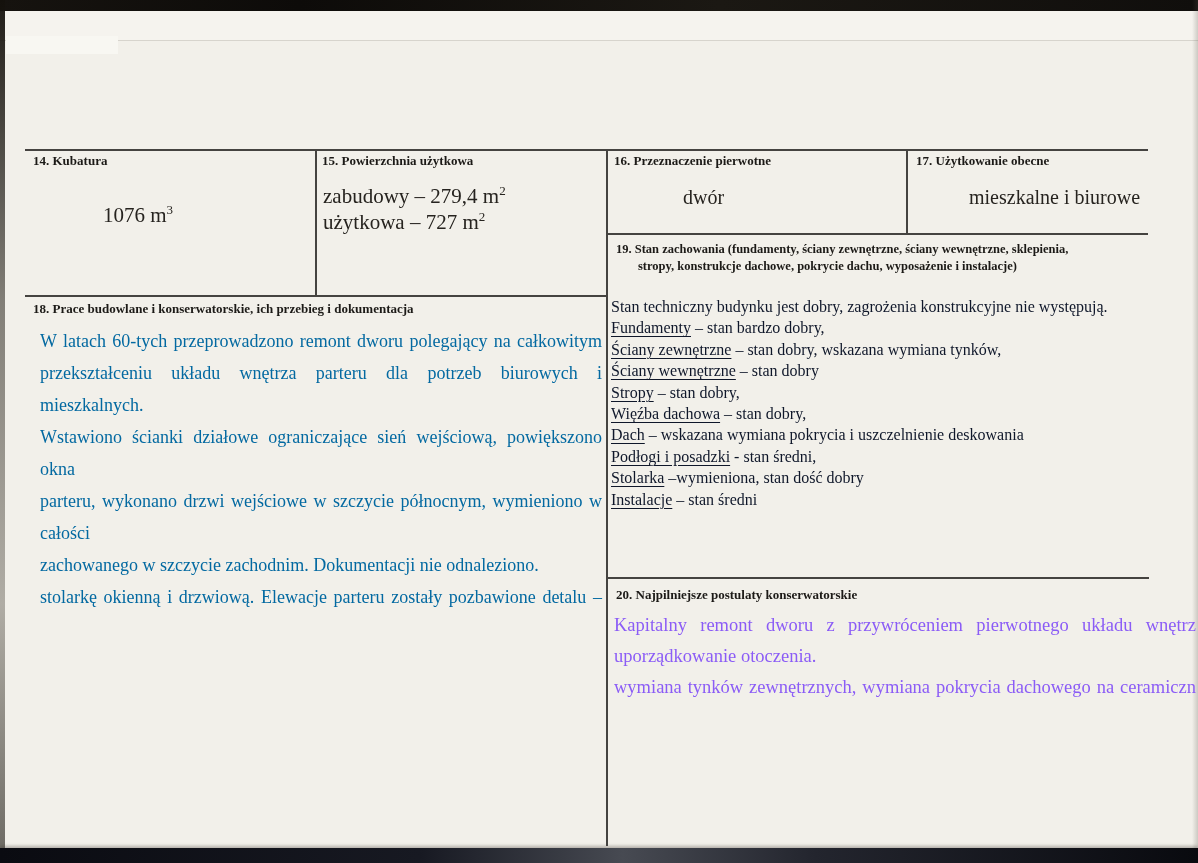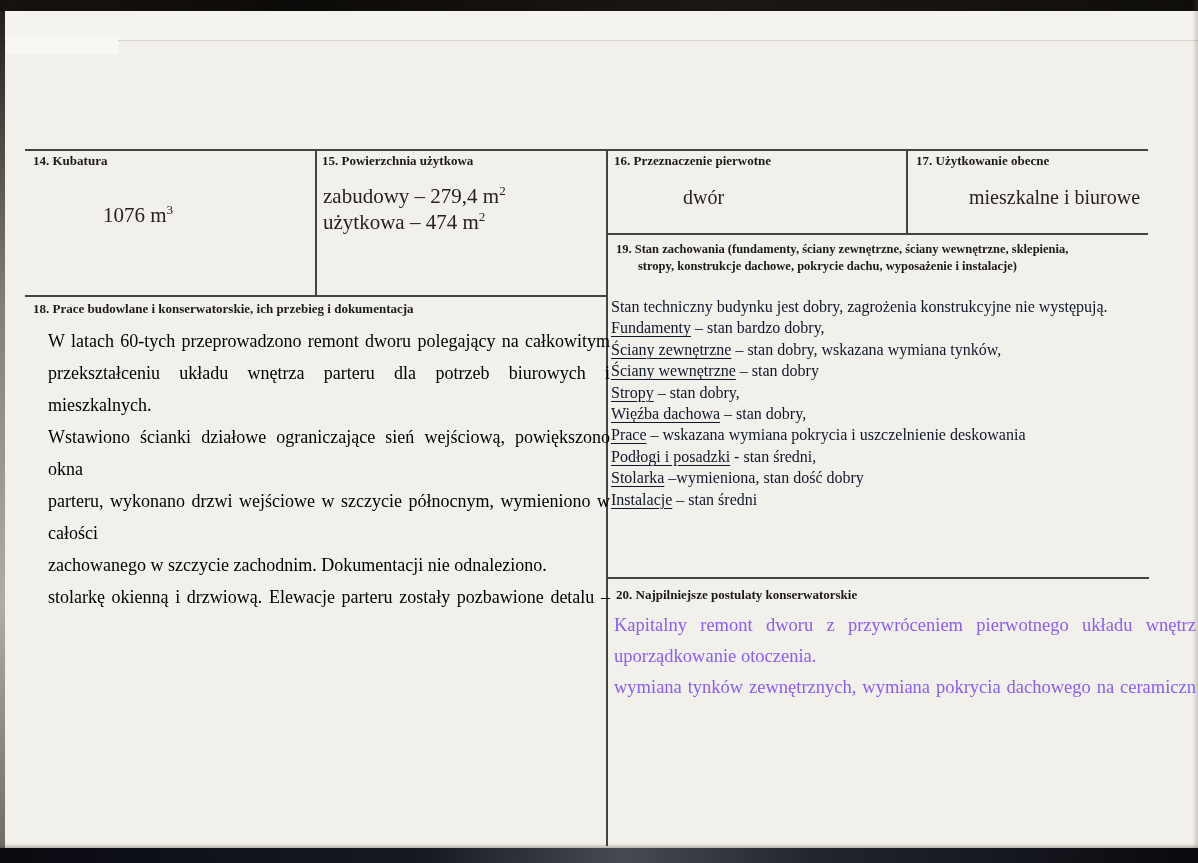--- a/index.html
+++ b/index.html
@@ -27,21 +27,21 @@
     box-shadow:0 -2px 3px rgba(60,55,45,.35);}
   
   .hline,.vline{position:absolute;background:#454340;}
   .hline{height:2px;}
   .vline{width:2px;}
   
   .lbl{position:absolute;font-weight:bold;font-size:13px;line-height:16px;color:#1c1a17;white-space:nowrap;}
   .lbl-sm{font-size:12.5px;text-align:right;}
   .val{position:absolute;font-size:20px;line-height:25px;color:#26231f;white-space:nowrap;}
   sup{font-size:.62em;vertical-align:super;line-height:0;}
-  .body18{position:absolute;left:40px;top:325px;width:562px;font-size:18px;line-height:32px;color:#000000;margin-left:8px;}
+  .body18{position:absolute;left:40px;top:325px;width:562px;font-size:18px;line-height:32px;color:#0369a1;}
   .body18 .ln{text-align:justify;text-align-last:justify;}
   .body18 .ln.last{text-align:left;text-align-last:left;}
   .body19{position:absolute;left:611px;top:296px;width:555px;font-size:16px;line-height:21.4px;color:#0f172a;white-space:nowrap;}
   .body19 .term{text-decoration:underline;text-underline-offset:3px;text-decoration-thickness:1px;}
   .body20{position:absolute;left:614px;top:610px;width:582px;font-size:18.5px;line-height:31px;color:#8b5cf6;}
   .body20 .ln{text-align:justify;text-align-last:justify;white-space:nowrap;}
   .body20 .ln.last{text-align:left;text-align-last:left;}
   .lbl19{position:absolute;white-space:nowrap;}
 </style>
 </head>
@@ -63,40 +63,40 @@
   <div class="vline" style="left:906px;top:149px;height:86px;"></div>
   <div class="hline" style="left:606px;top:233px;width:542px;"></div>
   <div class="hline" style="left:606px;top:577px;width:543px;"></div>
 
   <div class="lbl" style="left:33px;top:153px;">14. Kubatura</div>
   <div class="val" style="left:103px;top:203px;font-size:21px;"><span>1076 m</span><sup>3</sup></div>
 
   <div class="lbl" style="left:322px;top:153px;">15. Powierzchnia użytkowa</div>
   <div class="val" style="left:323px;top:183px;font-size:21px;line-height:26px;">
     <div><span>zabudowy – 279,4 m</span><sup>2</sup></div>
-    <div><span>użytkowa – 474 m</span><sup>2</sup></div>
+    <div><span>użytkowa – 727 m</span><sup>2</sup></div>
   </div>
 
   <div class="lbl" style="left:614px;top:153px;">16. Przeznaczenie pierwotne</div>
   <div class="val" style="left:683px;top:185px;">dwór</div>
 
   <div class="lbl" style="left:916px;top:153px;">17. Użytkowanie obecne</div>
   <div class="val" style="left:925px;top:185px;margin-left:44px;">mieszkalne i biurowe</div>
 
   <div class="lbl lbl-sm lbl19" style="left:616px;top:241px;">19. Stan zachowania (fundamenty, ściany zewnętrzne, ściany wewnętrzne, sklepienia,</div>
   <div class="lbl lbl-sm lbl19" style="left:638px;top:258px;">stropy, konstrukcje dachowe, pokrycie dachu, wyposażenie i instalacje)</div>
 
   <div class="body19">
     <div>Stan techniczny budynku jest dobry, zagrożenia konstrukcyjne nie występują.</div>
     <div><span class="term">Fundamenty</span><span> –  stan bardzo dobry,</span></div>
     <div><span class="term">Ściany zewnętrzne</span><span> – stan dobry, wskazana wymiana tynków,</span></div>
     <div><span class="term">Ściany wewnętrzne</span><span> – stan dobry</span></div>
     <div><span class="term">Stropy</span><span> – stan dobry,</span></div>
     <div><span class="term">Więźba dachowa</span><span> – stan dobry,</span></div>
-    <div><span class="term">Prace</span><span> – wskazana wymiana pokrycia i uszczelnienie deskowania</span></div>
+    <div><span class="term">Dach</span><span> – wskazana wymiana pokrycia i uszczelnienie deskowania</span></div>
     <div><span class="term">Podłogi i posadzki</span><span>  - stan średni,</span></div>
     <div><span class="term">Stolarka</span><span> –wymieniona, stan dość dobry</span></div>
     <div><span class="term">Instalacje</span><span> – stan średni</span></div>
   </div>
 
   <div class="lbl" style="left:33px;top:301px;">18. Prace budowlane i konserwatorskie, ich przebieg i dokumentacja</div>
   <div class="body18">
     <div class="ln">W latach 60-tych przeprowadzono remont dworu polegający na całkowitym</div>
     <div class="ln">przekształceniu układu wnętrza parteru dla potrzeb biurowych i mieszkalnych.</div>
     <div class="ln">Wstawiono ścianki działowe ograniczające sień wejściową, powiększono okna</div>

